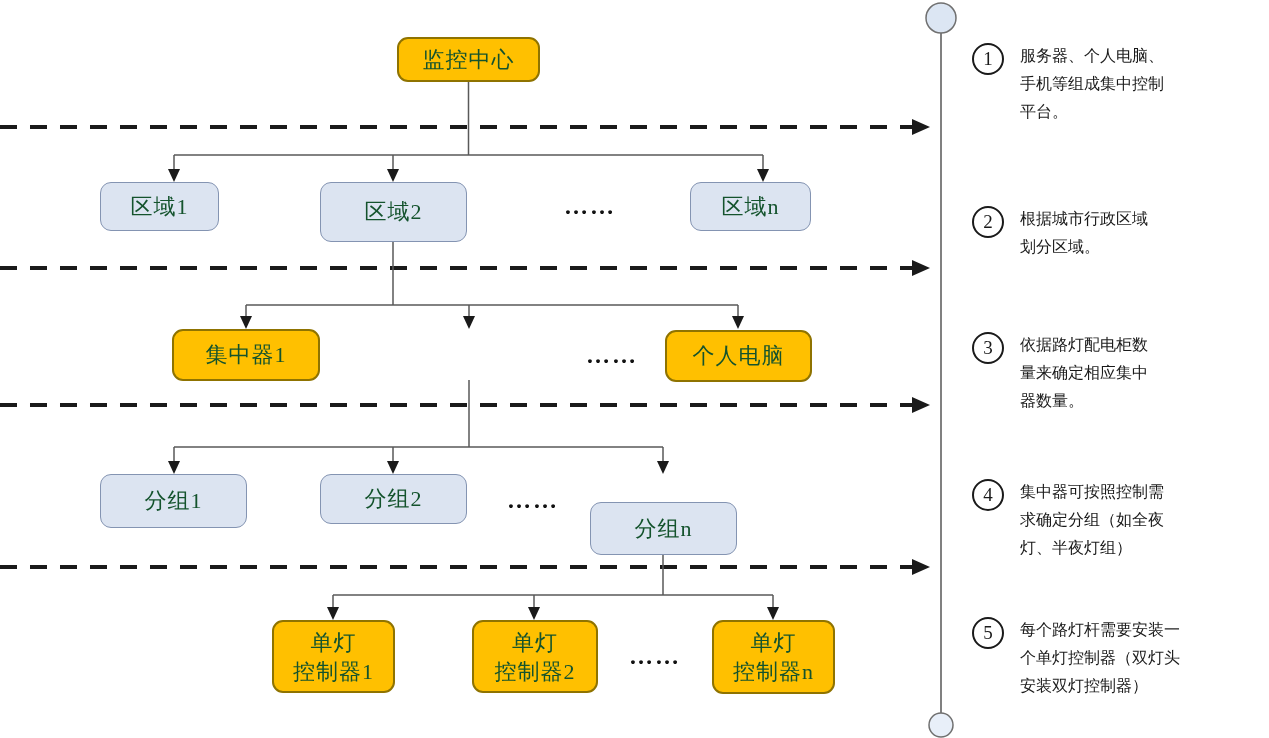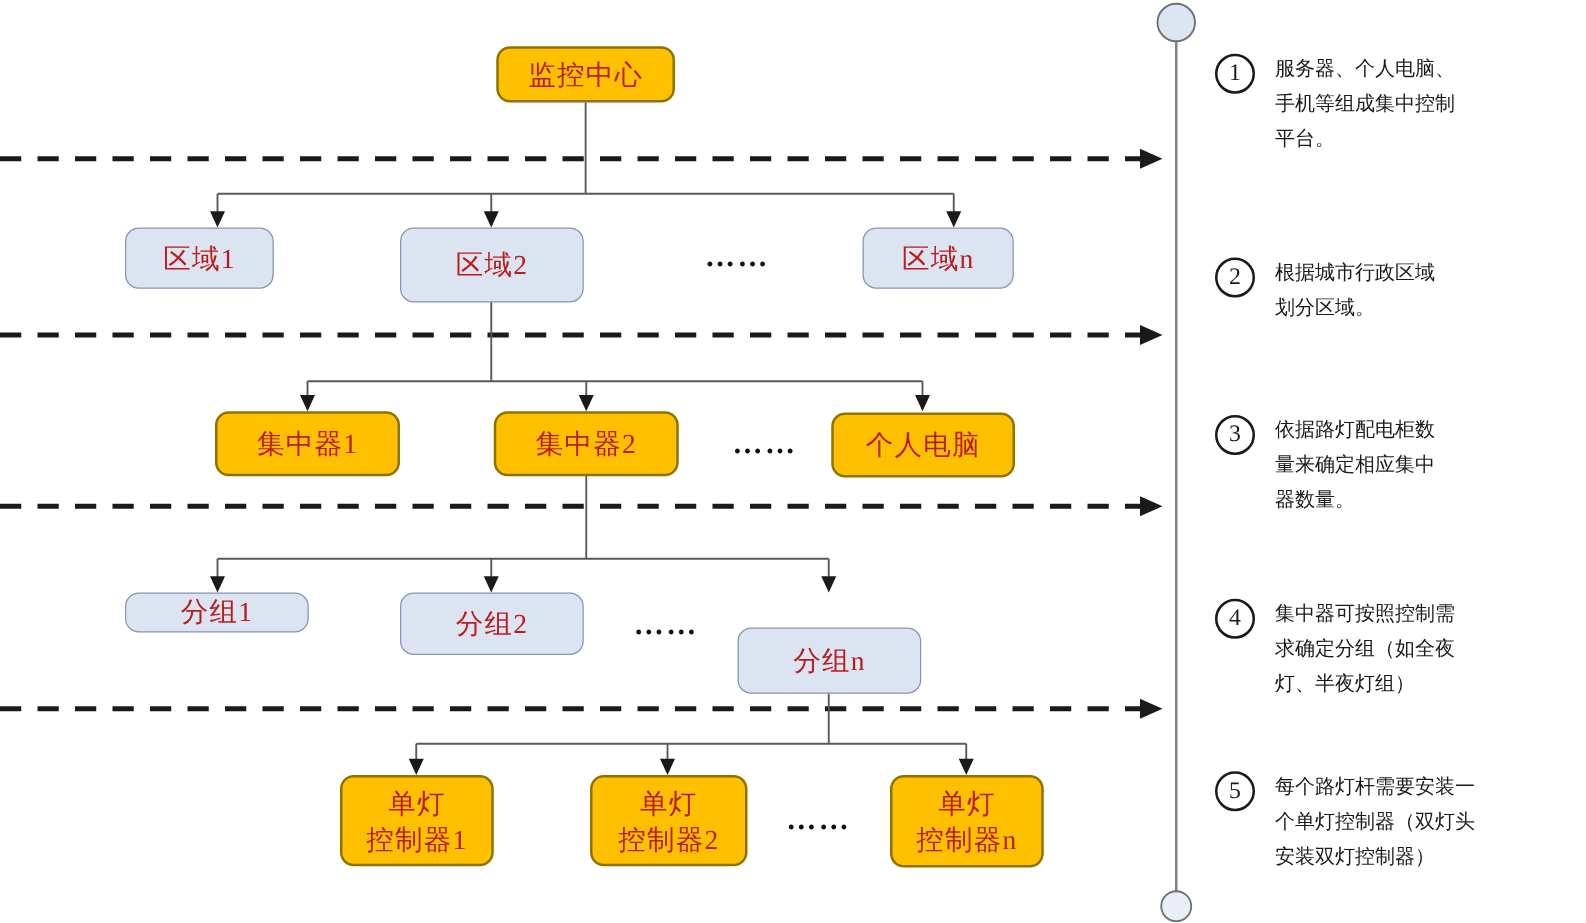--- a/index.html
+++ b/index.html
@@ -1,20 +1,20 @@
 <!DOCTYPE html>
 <html><head>
 <meta charset="utf-8">
 <style>
   html,body{margin:0;padding:0;background:#ffffff;}
   body{font-family:"Liberation Serif","DejaVu Serif",serif;}
   #stage{position:relative;width:1269px;height:738px;background:#fff;overflow:hidden;}
   #wires{position:absolute;left:0;top:0;z-index:0;}
   .node{position:absolute;z-index:2;display:flex;align-items:center;justify-content:center;
-        text-align:center;font-size:22px;color:#b91c1c;border-radius:11px;
+        text-align:center;font-size:22px;color:#14532d;border-radius:11px;
         box-sizing:border-box;letter-spacing:1px;}
   .node.orange{background:#FFC000;border:2px solid #8F7300;}
   .node.light{background:#DCE4F1;border:1.5px solid #8494B2;}
   .node.two-line{white-space:pre-line;line-height:29px;}
   .ellipsis{position:absolute;z-index:2;display:flex;align-items:center;justify-content:center;
         font-size:24px;font-weight:bold;color:#111;letter-spacing:2px;}
   .annotation{position:absolute;left:972px;width:292px;z-index:2;display:flex;
         align-items:flex-start;gap:16px;color:#1a1a1a;}
   .num-circle{flex:0 0 auto;width:28px;height:28px;border:2px solid #1a1a1a;border-radius:50%;
         display:flex;align-items:center;justify-content:center;font-size:19px;margin-top:1px;}
@@ -80,25 +80,24 @@
   </svg>
 
   <div class="node orange" style="left:397px;top:37px;width:143px;height:45px">监控中心</div>
 
   <div class="node light" style="left:100px;top:182px;width:119px;height:49px">区域1</div>
   <div class="node light" style="left:320px;top:182px;width:147px;height:60px">区域2</div>
   <div class="ellipsis" style="left:530px;top:186px;width:120px;height:40px">……</div>
   <div class="node light" style="left:690px;top:182px;width:121px;height:49px">区域n</div>
 
   <div class="node orange" style="left:172px;top:329px;width:148px;height:52px">集中器1</div>
-  <div class="node orange" style="left:395px;top:329px;width:148px;height:52px">集中器2</div>
   <div class="ellipsis" style="left:552px;top:335px;width:120px;height:40px">……</div>
   <div class="node orange" style="left:665px;top:330px;width:147px;height:52px">个人电脑</div>
 
-  <div class="node light" style="left:100px;top:474px;width:147px;height:32px">分组1</div>
+  <div class="node light" style="left:100px;top:474px;width:147px;height:54px">分组1</div>
   <div class="node light" style="left:320px;top:474px;width:147px;height:50px">分组2</div>
   <div class="ellipsis" style="left:478px;top:480px;width:110px;height:40px">……</div>
   <div class="node light" style="left:590px;top:502px;width:147px;height:53px">分组n</div>
 
   <div class="node orange two-line" style="left:272px;top:620px;width:123px;height:73px">单灯
 控制器1</div>
   <div class="node orange two-line" style="left:472px;top:620px;width:126px;height:73px">单灯
 控制器2</div>
   <div class="ellipsis" style="left:600px;top:636px;width:110px;height:40px">……</div>
   <div class="node orange two-line" style="left:712px;top:620px;width:123px;height:74px">单灯

